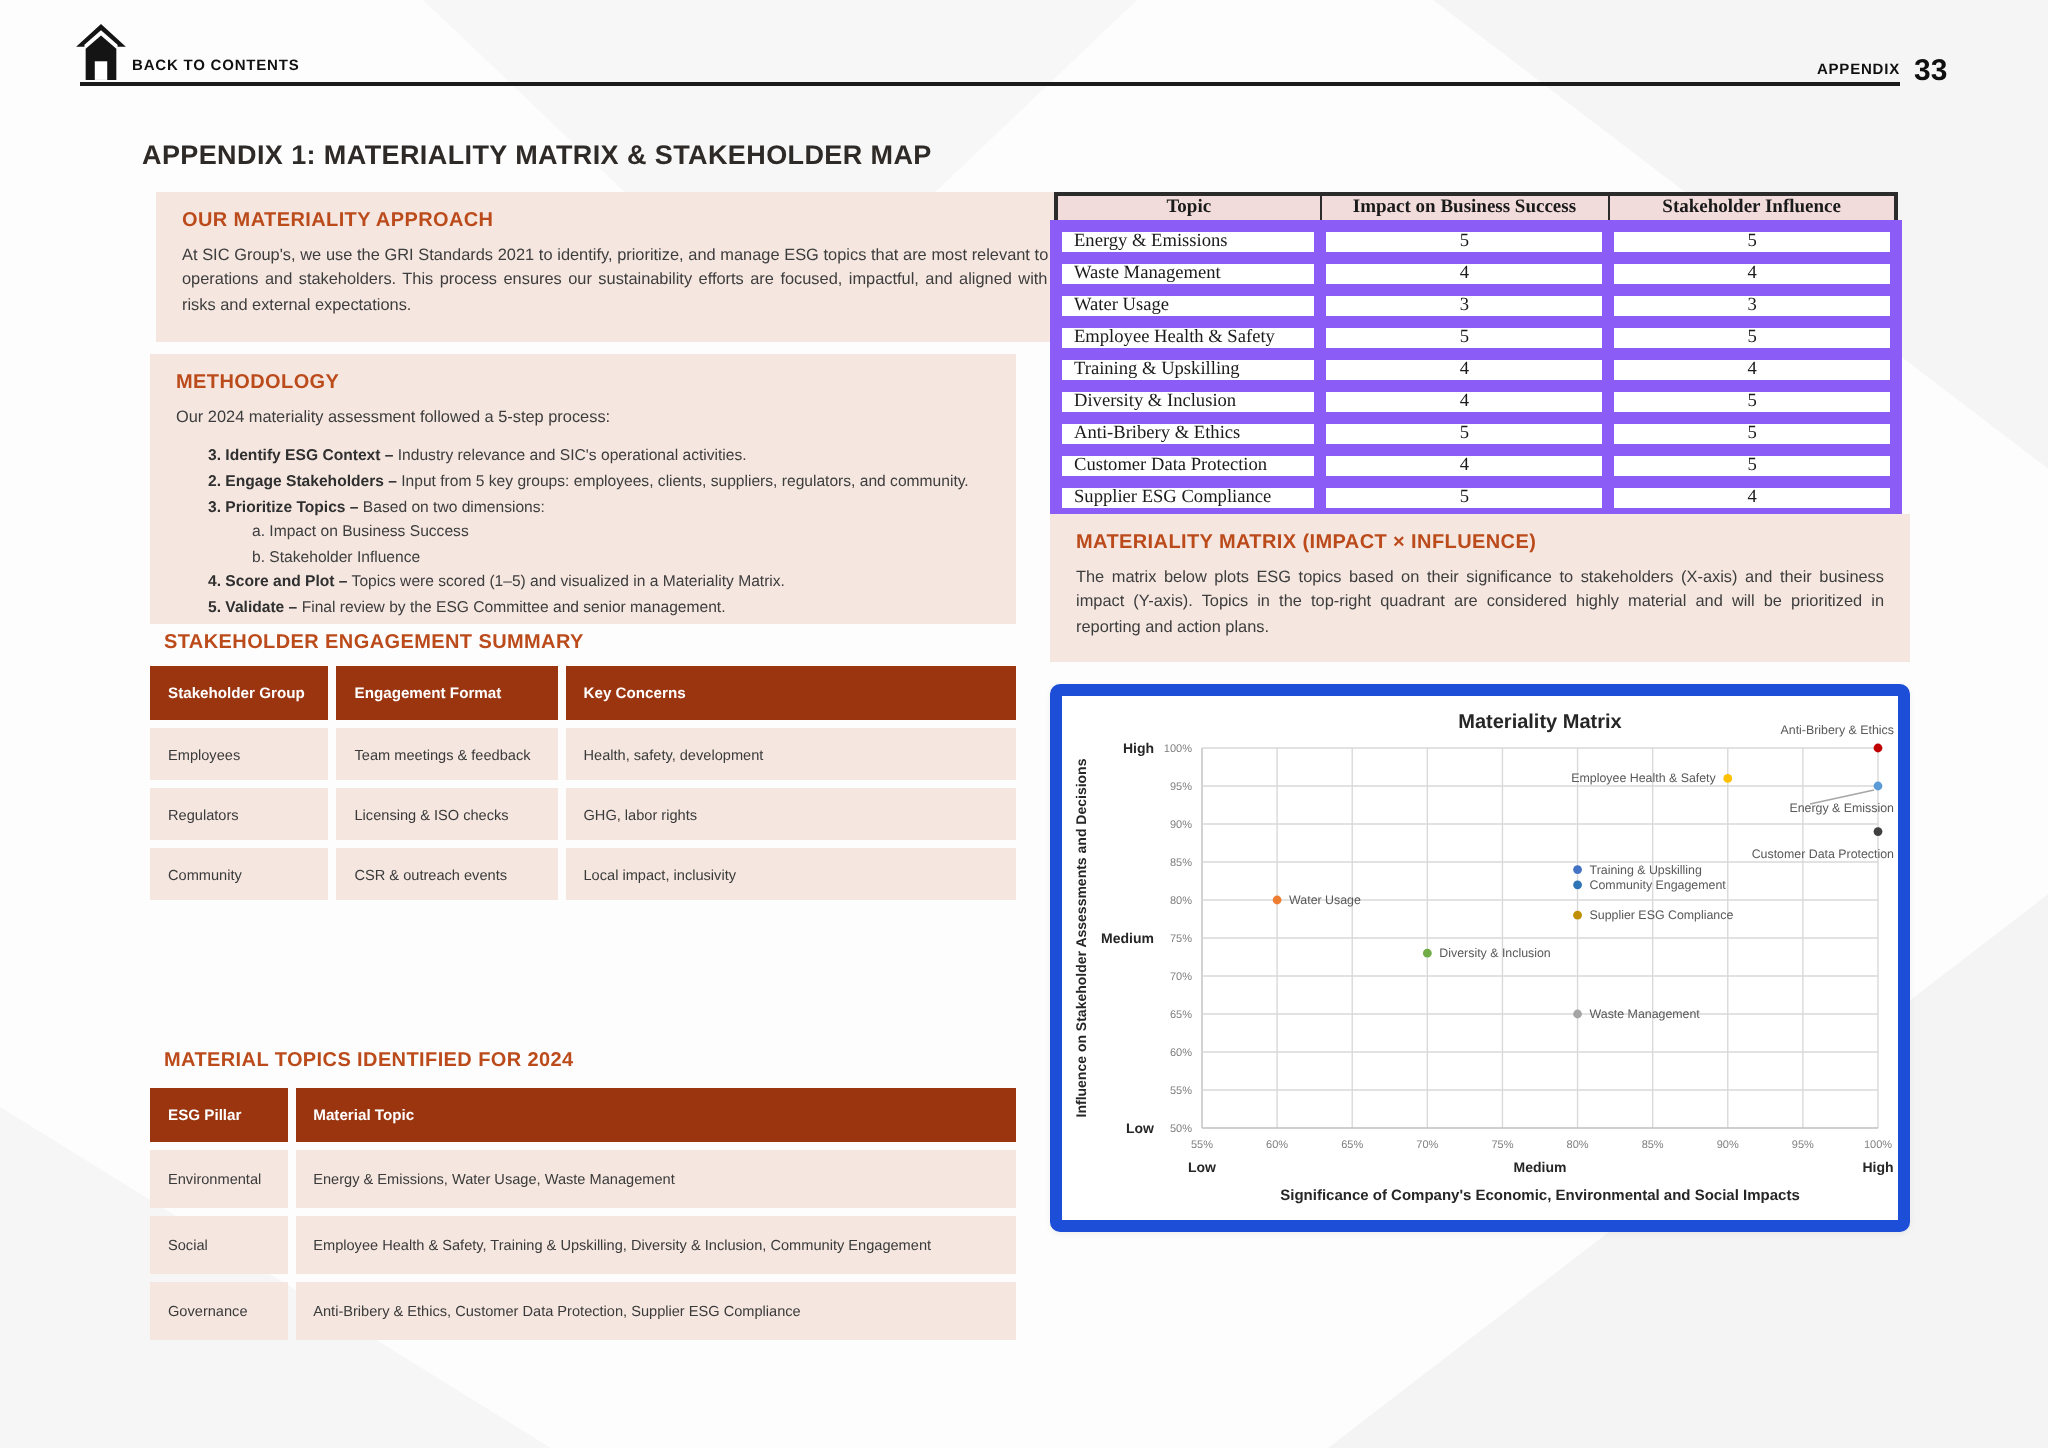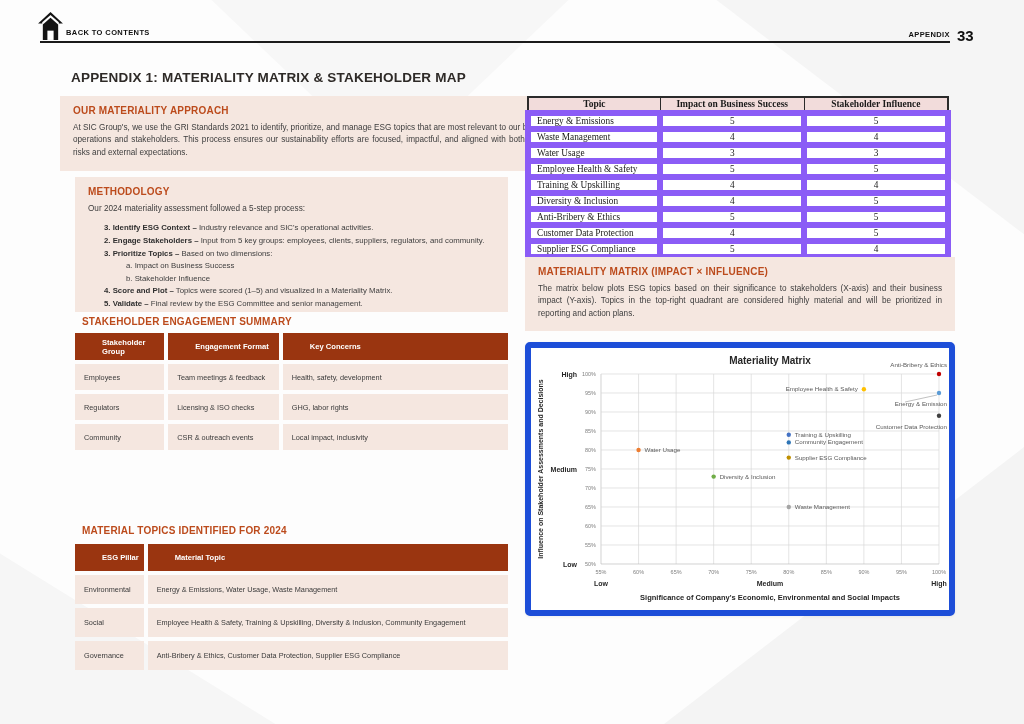--- a/index.html
+++ b/index.html
@@ -20,37 +20,37 @@
   .header-rule { position:absolute; left:40px; top:41px; width:910px; height:2px; background:#1b1b1b; }
   .appendix-label { position:absolute; left:740px; top:30px; width:210px; text-align:right; font-size:7.5px; font-weight:700; letter-spacing:.4px; color:#101010; }
   .page-number { position:absolute; left:957px; top:27px; font-size:15px; font-weight:700; color:#101010; }
 
   .page-title { position:absolute; left:71px; top:70px; font-size:13.5px; font-weight:800; color:#2e2a27; letter-spacing:.2px; }
 
   
   .box { position:absolute; background:#f5e7e0; padding:9px 13px 10px 13px; }
   .box h2 { font-size:10px; font-weight:700; color:#bc4b1c; margin-bottom:6px; letter-spacing:.2px; }
   .box p { font-size:8.2px; line-height:1.5; color:#3d3d3d; text-align:justify; }
-  .box-approach { left:60px; top:96px; width:508px; height:75px; }
+  .box-approach { left:78px; top:96px; width:508px; height:75px; }
   .box-methodology { left:75px; top:177px; width:433px; height:135px; }
   .box-matrix { left:525px; top:257px; width:430px; height:74px; }
 
   .step { font-size:7.8px; color:#3d3d3d; line-height:1.62; }
   .step b { color:#2f2f2f; }
   .indent0 { margin-left:16px; }
   .indent1 { margin-left:38px; }
   .meth-intro { font-size:7.9px; color:#3d3d3d; margin-bottom:7px; }
 
   .free-heading { position:absolute; font-size:10px; font-weight:700; color:#bc4b1c; letter-spacing:.2px; }
   .fh-ses { left:82px; top:316px; }
   .fh-mt  { left:82px; top:525px; }
 
   
   .gap-table { position:absolute; border-collapse:separate; border-spacing:4px; }
-  .gap-table th { background:#9a3510; color:#ffffff; font-size:7.6px; font-weight:700; text-align:left; padding:0 0 0 27px; height:27px; vertical-align:middle; }
+  .gap-table th { background:#9a3510; color:#ffffff; font-size:7.6px; font-weight:700; text-align:left; padding:0 0 0 9px; height:27px; vertical-align:middle; }
   .gap-table td { background:#f5e7e0; color:#3a3a3a; font-size:7.3px; text-align:left; padding:0 6px 0 9px; vertical-align:middle; }
   .t-stakeholder { left:71px; top:329px; width:441px; }
   .t-stakeholder td { height:26px; }
   .t-material { left:71px; top:540px; width:441px; }
   .t-material td { height:29px; }
 
   
   .serif-table { position:absolute; left:525px; top:96px; width:426px; border-collapse:collapse; font-family:"Liberation Serif", serif; }
   .serif-table th { background:#f2dcdb; font-size:9.5px; font-weight:700; color:#1a1a1a; border:1px solid #2b2b2b; height:16px; padding:1px 4px; }
   .serif-table td { font-size:9.3px; color:#1a1a1a; border:6px solid #8b5cf6; height:13.6px; padding:0 6px; background:#ffffff; }

